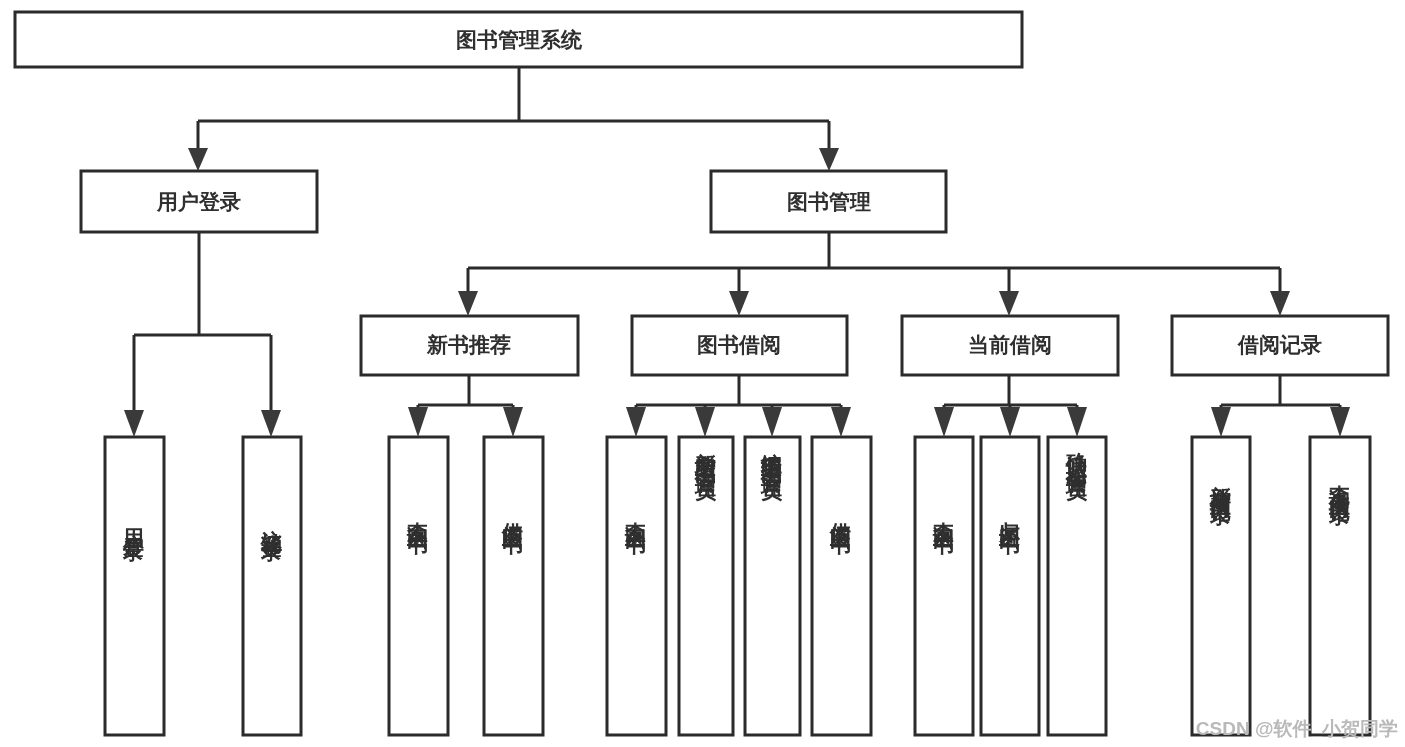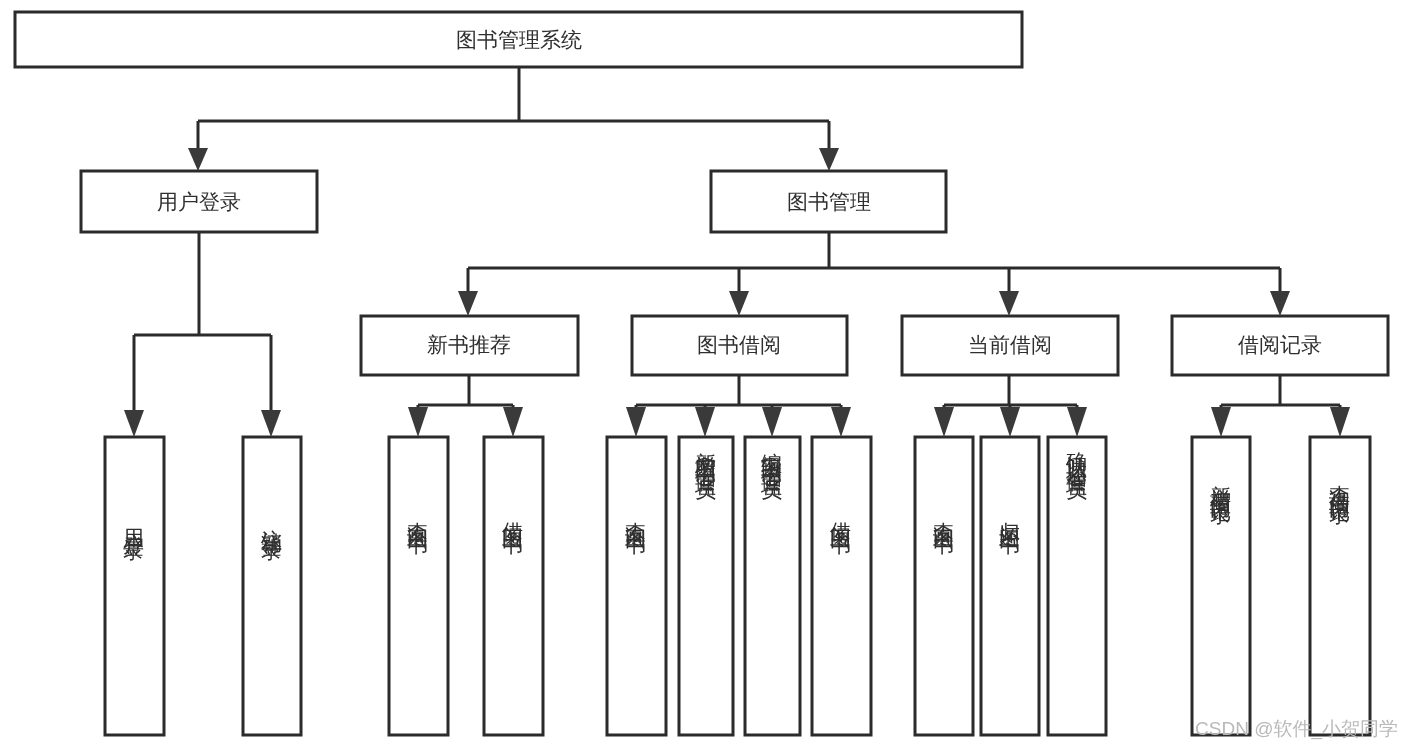--- a/index.html
+++ b/index.html
@@ -13,20 +13,21 @@
     font-family: "Liberation Sans", "DejaVu Sans", sans-serif;
     overflow: hidden;
     position: relative;
   }
   #diagram-root {
     position: absolute;
     left: 0;
     top: 0;
     width: 1405px;
     height: 583px;
+    font-weight: bold;
   }
   svg.flowchart {
     display: block;
     width: 1405px;
     height: 747px;
   }
   .node-box {
     fill: #ffffff;
     stroke: #2b2b2b;
     stroke-width: 3;

